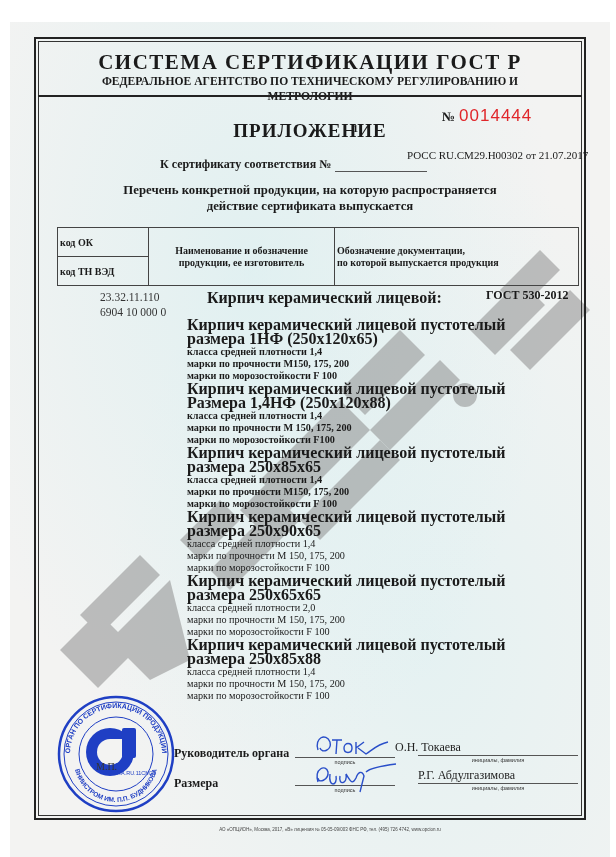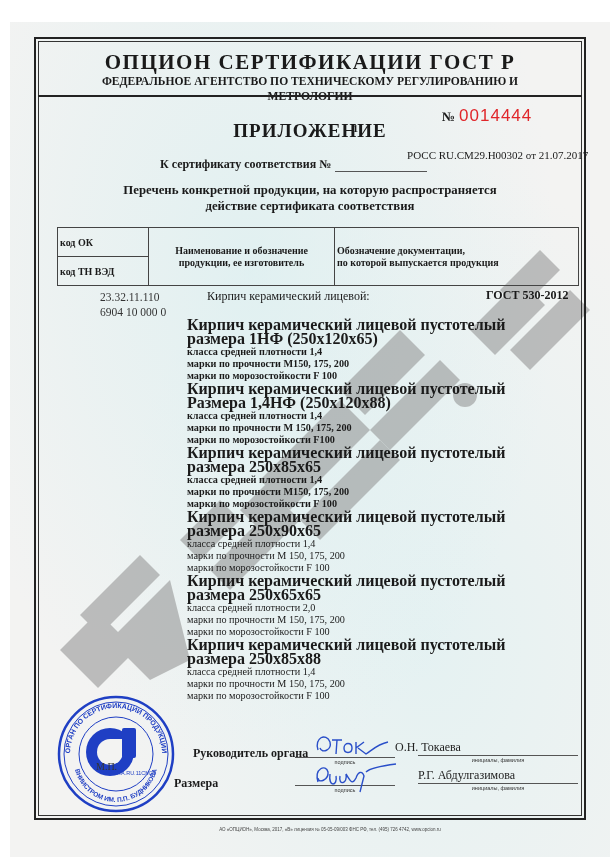--- a/index.html
+++ b/index.html
@@ -65,21 +65,21 @@
   }
   table.codes td { border: 1px solid #444; padding: 0 2px; vertical-align: middle; }
   table.codes td.code-label { width: 91px; height: 29px; font-weight: bold; }
   table.codes td.col-name { width: 186px; text-align: center; font-weight: bold; line-height: 12px; }
   table.codes td.col-doc { font-weight: bold; line-height: 12px; }
 
   .codes-left {
     position: absolute; left: 100px; top: 290px; font-size: 11.5px; line-height: 15px; color: #333;
   }
   .group-title {
-    position: absolute; left: 207px; top: 289px; font-weight: normal; font-size: 12px;
+    position: absolute; left: 207px; top: 289px; font-weight: bold; font-size: 16px;
   }
   .gost {
     position: absolute; left: 446px; top: 288px; font-weight: bold; font-size: 12px; margin-left: 40px;
   }
 
   .products { position: absolute; left: 187px; top: 318px; width: 260px; }
   .prod-title { font-weight: bold; font-size: 16px; line-height: 14px; white-space: nowrap; }
   .prod-line { font-size: 10.2px; line-height: 12px; white-space: nowrap; }
   .prod.bold-lines .prod-line { font-weight: bold; }
 
@@ -125,38 +125,38 @@
 
     <polygon points="430,110 480,60 505,85 455,135"></polygon>
     <polygon points="470,130 530,70 550,90 490,150"></polygon>
     <polygon points="460,70 500,30 520,50 480,90"></polygon>
   </g>
 </svg>
 
 <div class="frame-outer"></div>
 <div class="frame-inner"></div>
 
-<div class="hdr-title">ОПЦИОН СЕРТИФИКАЦИИ ГОСТ Р</div>
+<div class="hdr-title">СИСТЕМА СЕРТИФИКАЦИИ ГОСТ Р</div>
 <div class="hdr-sub">ФЕДЕРАЛЬНОЕ АГЕНТСТВО ПО ТЕХНИЧЕСКОМУ РЕГУЛИРОВАНИЮ И МЕТРОЛОГИИ</div>
 <div class="hdr-rule"></div>
 
 <div class="doc-no">
   <span>№</span><span class="num">0014444</span>
 </div>
 <div class="page-num">1</div>
 
 <div class="appendix-title">ПРИЛОЖЕНИЕ</div>
 <div class="cert-number">РОСС RU.СМ29.Н00302 от 21.07.2017</div>
 <div class="cert-ref">
   <span>К сертификату соответствия №</span><span class="blank"></span>
 </div>
 
 <div class="list-heading">
   <div>Перечень конкретной продукции,  на которую распространяется</div>
-  <div>действие сертификата соответствия</div>
+  <div>действие сертификата выпускается</div>
 </div>
 
 <table class="codes">
   <tbody>
       <tr>
     <td class="code-label">код ОК</td>
     <td class="col-name" rowspan="2">
       <div>Наименование и обозначение</div>
       <div>продукции, ее изготовитель</div>
     </td>
@@ -238,21 +238,21 @@
     <textPath href="#ringBot" startOffset="50%" text-anchor="middle">ВНИИСТРОМ ИМ. П.П. БУДНИКОВА</textPath>
   </text>
   <circle cx="54" cy="58" r="24" fill="#1f3fc4"></circle>
   <circle cx="54" cy="58" r="13" fill="#f3f3f2"></circle>
   <rect x="54" y="45" width="30" height="14" fill="#f3f3f2"></rect>
   <rect x="66" y="34" width="14" height="30" fill="#1f3fc4" rx="2"></rect>
   <text x="61" y="81" font-family="Liberation Sans, sans-serif" font-size="5.5" fill="#1f3fc4">RA.RU.11СМ29</text>
   <text x="40" y="76" font-family="Liberation Serif, serif" font-size="10" fill="#333">М.П.</text>
 </svg>
 
-<div class="sig-row" style="left:174px; top:746px;padding-left:19px;">Руководитель органа</div>
+<div class="sig-row" style="left:174px; top:746px;">Руководитель органа</div>
 <div class="sig-line" style="left:295px; top:757px; width:100px;"></div>
 <div class="sig-caption" style="left:295px; top:759px; width:100px;">подпись</div>
 <svg class="signature" style="left:312px; top:730px; width:80px; height:30px;" viewBox="0 0 80 30">
   <path d="M6,20 C2,8 14,2 18,12 C20,20 10,24 8,18 M20,10 L30,10 M25,10 L24,24 M32,18 C32,12 40,12 40,18 C40,24 32,24 32,18 M44,12 L44,24 M44,18 L52,12 M46,18 L54,24 C60,20 66,14 76,12" fill="none" stroke="#2a4fc9" stroke-width="1.4"></path>
 </svg>
 <div class="sig-name" style="left:395px; top:740px;">О.Н. Токаева</div>
 <div class="sig-line" style="left:418px; top:755px; width:160px;"></div>
 <div class="sig-caption" style="left:418px; top:757px; width:160px;">инициалы, фамилия</div>
 
 <div class="sig-row" style="left:174px; top:776px;">Размера</div>

